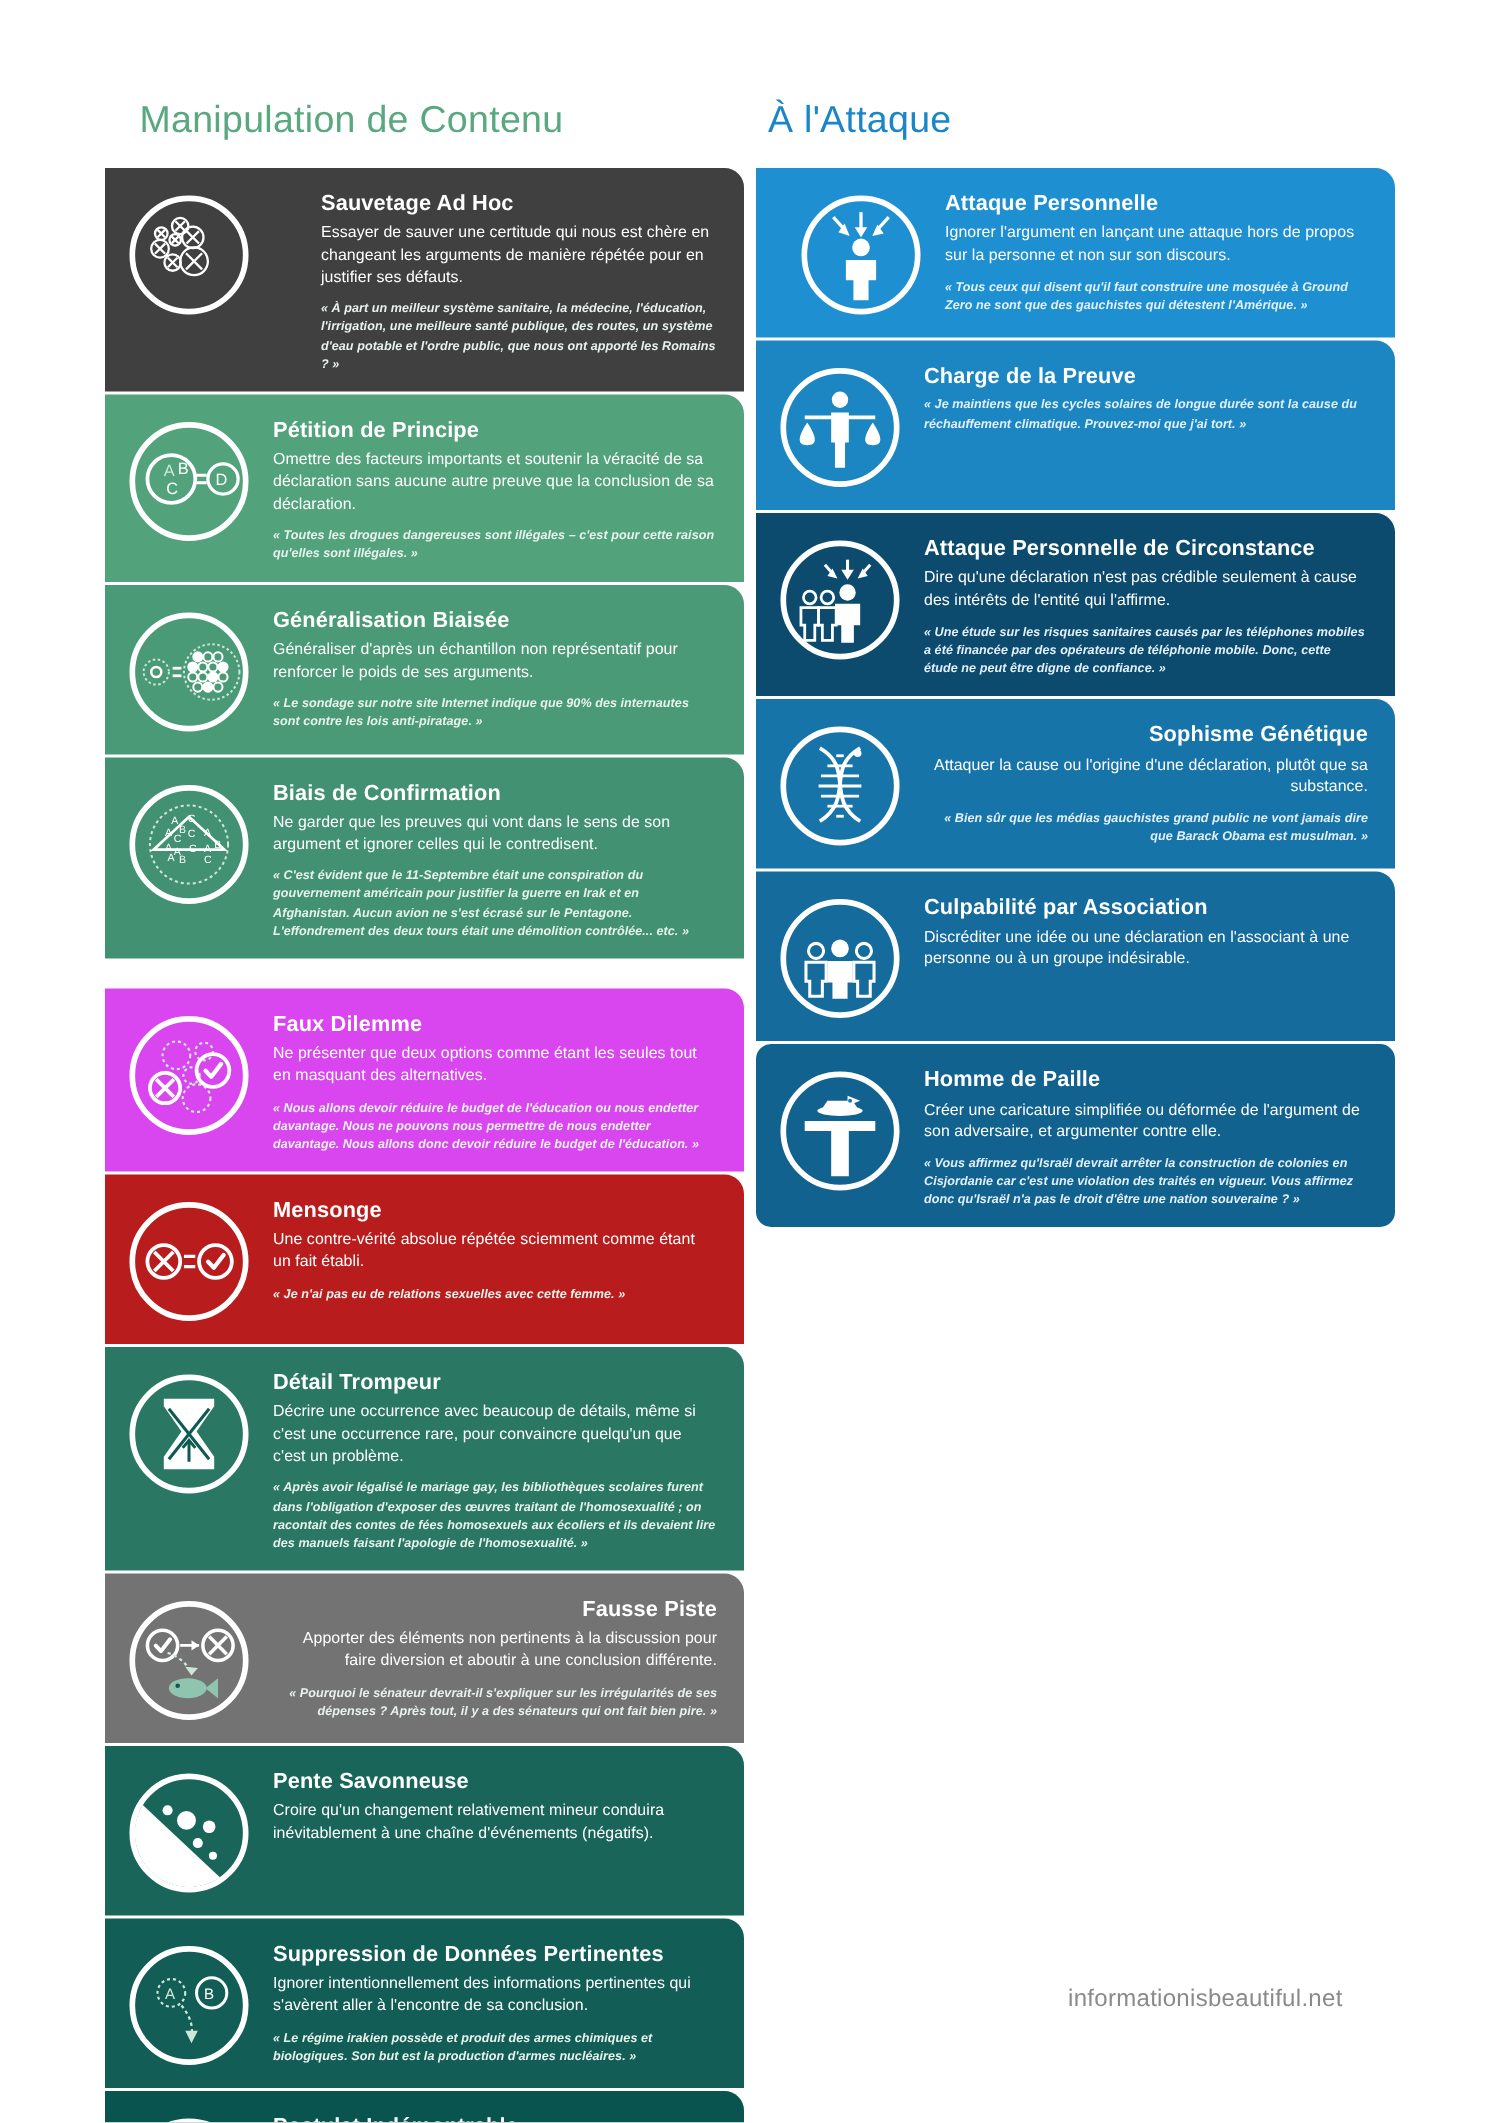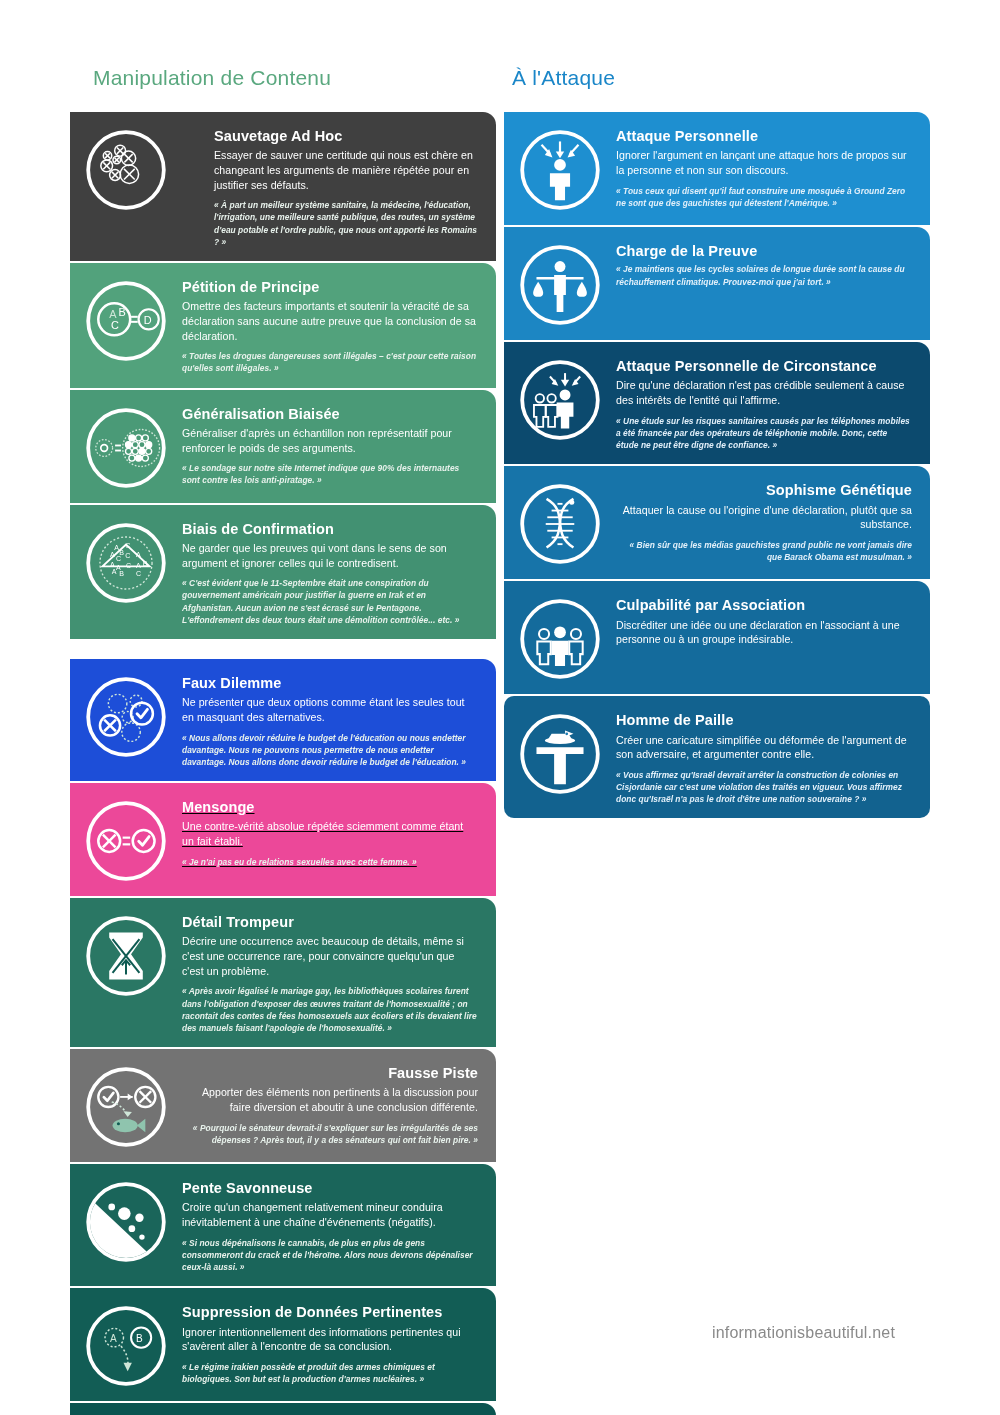--- a/index.html
+++ b/index.html
@@ -14,21 +14,21 @@
     width: 1000px;
     height: 1415px;
     background: #ffffff;
     overflow: hidden;
   }
 
   
   .col-head {
     position: absolute;
     top: 66px;
-    font-size: 21px;
+    font-size: 25px;
     font-weight: 400;
     letter-spacing: 0.2px;
     white-space: nowrap;
   }
   .col-head.left  { left: 93px;  color: #5aa87f; }
   .col-head.right { left: 512px; color: #1a86c8; }
 
   
   .columns {
     position: absolute;
@@ -215,42 +215,42 @@
               <text x="33" y="63" fill="#fff" font-size="8.4" font-family="Liberation Sans, sans-serif">A</text>
               <text x="62" y="65" fill="#fff" font-size="8.4" font-family="Liberation Sans, sans-serif">C</text>
             </svg>
           </div>
           <div class="card-body">
             <div class="card-title">Biais de Confirmation</div>
             <div class="card-desc">Ne garder que les preuves qui vont dans le sens de son argument et ignorer celles qui le contredisent.</div>
             <div class="card-quote">« C'est évident que le 11-Septembre était une conspiration du gouvernement américain pour justifier la guerre en Irak et en Afghanistan. Aucun avion ne s'est écrasé sur le Pentagone. L'effondrement des deux tours était une démolition contrôlée... etc. »</div>
           </div>
         </div>
-        <div class="card" style="background: #1d4ed8; margin-top: 20px;">
+        <div class="card" style="background: #d946ef; margin-top: 20px;">
           <div class="icon-wrap">
             <svg width="84" height="84" viewBox="0 0 100 100">
               <circle cx="50" cy="50" r="45" fill="none" stroke="#fff" stroke-width="4.5"></circle>
               <circle cx="40" cy="34" r="11" fill="none" stroke="#cfe6d8" stroke-width="1.7" stroke-dasharray="2.4,2.4"></circle>
               <circle cx="62" cy="31" r="7" fill="none" stroke="#cfe6d8" stroke-width="1.7" stroke-dasharray="2.4,2.4"></circle>
               <circle cx="52" cy="50" r="6.5" fill="none" stroke="#cfe6d8" stroke-width="1.7" stroke-dasharray="2.4,2.4"></circle>
               <circle cx="56" cy="68" r="11" fill="none" stroke="#cfe6d8" stroke-width="1.7" stroke-dasharray="2.4,2.4"></circle>
               <circle cx="31" cy="60" r="12" fill="none" stroke="#fff" stroke-width="3"></circle>
               <line x1="24.04" y1="53.04" x2="37.96" y2="66.96" stroke="#fff" stroke-width="3"></line>
               <line x1="37.96" y1="53.04" x2="24.04" y2="66.96" stroke="#fff" stroke-width="3"></line>
               <circle cx="69" cy="46" r="13" fill="none" stroke="#fff" stroke-width="3"></circle>
               <polyline points="63.15,46.26 67.7,50.94 75.5,40.8" fill="none" stroke="#fff" stroke-width="3.4" stroke-linecap="round" stroke-linejoin="round"></polyline>
             </svg>
           </div>
           <div class="card-body">
             <div class="card-title">Faux Dilemme</div>
             <div class="card-desc">Ne présenter que deux options comme étant les seules tout en masquant des alternatives.</div>
             <div class="card-quote">« Nous allons devoir réduire le budget de l'éducation ou nous endetter davantage. Nous ne pouvons nous permettre de nous endetter davantage. Nous allons donc devoir réduire le budget de l'éducation. »</div>
           </div>
         </div>
-        <div class="card" style="background: #ec4899; text-decoration: underline;">
+        <div class="card" style="background: #b91c1c;">
           <div class="icon-wrap">
             <svg width="84" height="84" viewBox="0 0 100 100">
               <circle cx="50" cy="50" r="45" fill="none" stroke="#fff" stroke-width="4.5"></circle>
               <circle cx="30" cy="50" r="13" fill="none" stroke="#fff" stroke-width="3"></circle>
               <line x1="22.46" y1="42.46" x2="37.54" y2="57.54" stroke="#fff" stroke-width="3"></line>
               <line x1="37.54" y1="42.46" x2="22.46" y2="57.54" stroke="#fff" stroke-width="3"></line>
               <line x1="46" y1="46" x2="55" y2="46" stroke="#fff" stroke-width="2.6"></line>
               <line x1="46" y1="54" x2="55" y2="54" stroke="#fff" stroke-width="2.6"></line>
               <circle cx="71" cy="50" r="13" fill="none" stroke="#fff" stroke-width="3"></circle>
               <polyline points="65.15,50.26 69.7,54.94 77.5,44.8" fill="none" stroke="#fff" stroke-width="3.4" stroke-linecap="round" stroke-linejoin="round"></polyline>
@@ -318,21 +318,20 @@
               <circle cx="33" cy="32" r="4" fill="#fff"></circle>
               <circle cx="48" cy="40" r="7.5" fill="#fff"></circle>
               <circle cx="66" cy="45" r="5" fill="#fff"></circle>
               <circle cx="57" cy="58" r="4" fill="#fff"></circle>
               <circle cx="69" cy="68" r="3.2" fill="#fff"></circle>
             </svg>
           </div>
           <div class="card-body">
             <div class="card-title">Pente Savonneuse</div>
             <div class="card-desc">Croire qu'un changement relativement mineur conduira inévitablement à une chaîne d'événements (négatifs).</div>
-            <div class="card-quote">« Si nous dépénalisons le cannabis, de plus en plus de gens consommeront du crack et de l'héroïne. Alors nous devrons dépénaliser ceux-là aussi. »</div>
           </div>
         </div>
         <div class="card" style="background: rgb(18, 93, 85);">
           <div class="icon-wrap">
             <svg width="84" height="84" viewBox="0 0 100 100">
               <circle cx="50" cy="50" r="45" fill="none" stroke="#fff" stroke-width="4.5"></circle>
               <circle cx="36" cy="40" r="11" fill="none" stroke="#cfe6d8" stroke-width="1.7" stroke-dasharray="2.4,2.4"></circle>
               <text x="31" y="45" fill="#cfe6d8" font-size="12" font-family="Liberation Sans, sans-serif">A</text>
               <circle cx="68" cy="40" r="12" fill="none" stroke="#fff" stroke-width="2.4"></circle>
               <text x="62" y="45" fill="#fff" font-size="12" font-family="Liberation Sans, sans-serif">B</text>
@@ -360,21 +359,21 @@
               <line x1="71" y1="50" x2="71" y2="58" stroke="#fff" stroke-width="2.6"></line>
             </svg>
           </div>
           <div class="card-body">
             <div class="card-title">Postulat Indémontrable</div>
             <div class="card-desc">Faire une déclaration qui ne peut être démontrée fausse, car il n'y a aucun moyen de vérifier.</div>
           </div>
         </div>
       </div>
     <div class="col blue" id="col-blue">
-        <div class="card" style="background: rgb(30, 143, 208);">
+        <div class="card" style="background: rgb(30, 143, 208); padding-left: 14px;">
           <div class="icon-wrap">
             <svg width="84" height="84" viewBox="0 0 100 100">
               <circle cx="50" cy="50" r="45" fill="none" stroke="#fff" stroke-width="4.5"></circle>
               <circle cx="50" cy="44" r="7" fill="#fff"></circle>
               <path d="M 38 54 L 62 54 L 62 70 L 56 70 L 56 86 L 44 86 L 44 70 L 38 70 Z" fill="#fff"></path>
               <line x1="50" y1="16" x2="50" y2="32" stroke="#fff" stroke-width="2.6"></line>
               <polygon points="50,36 45,28 55,28" fill="#fff"></polygon>
               <line x1="28" y1="20" x2="38" y2="31" stroke="#fff" stroke-width="2.6"></line>
               <polygon points="41,35 32,32 37,25" fill="#fff"></polygon>
               <line x1="72" y1="20" x2="62" y2="31" stroke="#fff" stroke-width="2.6"></line>

